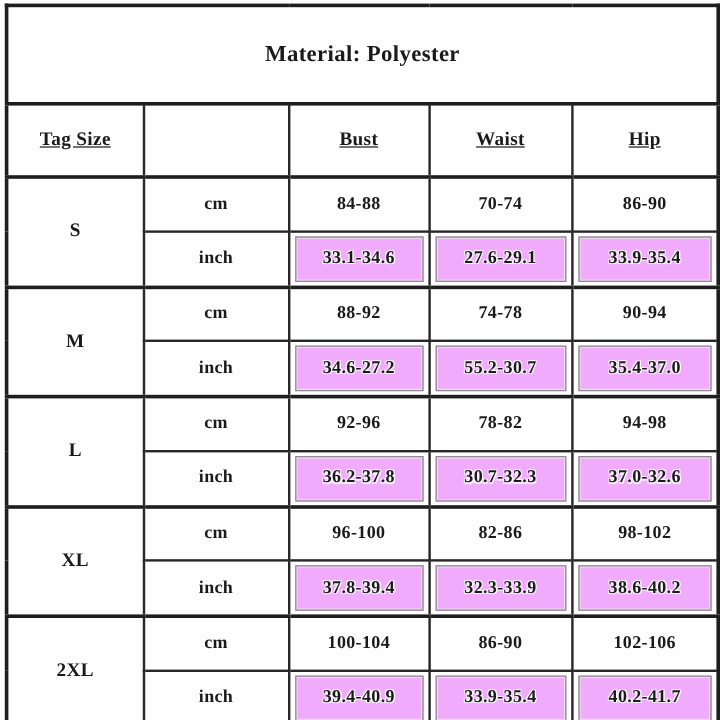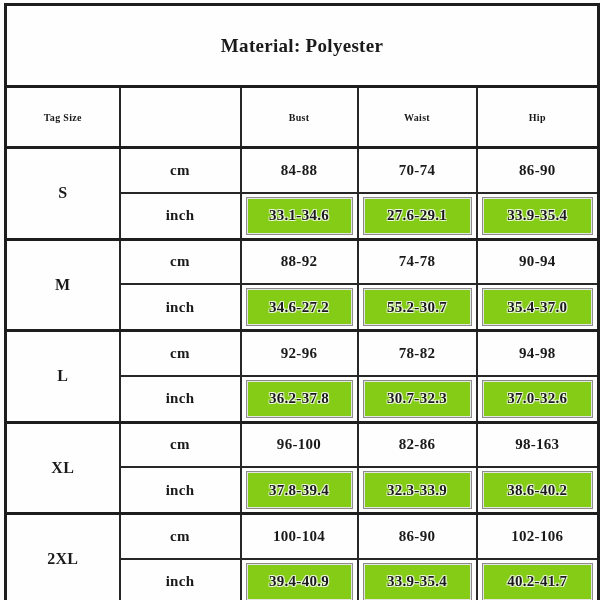--- a/index.html
+++ b/index.html
@@ -37,31 +37,31 @@
     font-size: 15px;
     padding: 0;
     letter-spacing: 0.3px;
   }
   tr.material-row { height: 82px; }
   tr.material-row td {
     font-size: 19px;
     border-bottom: 3px solid #1e1e1e;
   }
   tr.header-row { height: 61px; }
-  tr.header-row td { font-size: 10px; }
+  tr.header-row td { font-size: 16px; text-decoration: underline; }
   tr.data-row { height: 45px; }
   tr.group-start td { border-top: 3px solid #1e1e1e; }
   td.size-cell { font-size: 16px; }
   .hl {
     display: flex;
     align-items: center;
     justify-content: center;
     margin: 3px 4px;
     min-height: 36px;
-    background: #84cc16;
+    background: #f0abfc;
     border: 1px solid #8c8c8c;
     box-shadow: inset 0 0 0 1px #e4e4e4;
     text-shadow:
       1px 1px 0 rgba(255,255,255,0.75),
       -1px -1px 0 rgba(255,255,255,0.75),
       1px -1px 0 rgba(255,255,255,0.75),
       -1px 1px 0 rgba(255,255,255,0.75);
   }
 </style>
 </head>
@@ -148,21 +148,21 @@
       <td>
             <span class="hl">37.0-32.6</span>
           </td>
     </tr>
 
     <tr class="data-row group-start">
       <td rowspan="2" class="size-cell">XL</td>
       <td>cm</td>
       <td>96-100</td>
       <td>82-86</td>
-      <td>98-163</td>
+      <td>98-102</td>
     </tr>
     <tr class="data-row">
       <td>inch</td>
       <td>
             <span class="hl">37.8-39.4</span>
           </td>
       <td>
             <span class="hl">32.3-33.9</span>
           </td>
       <td>

